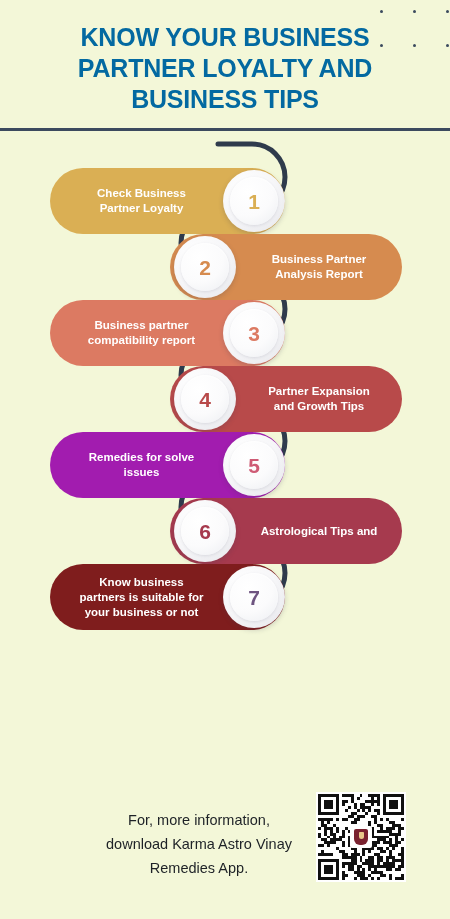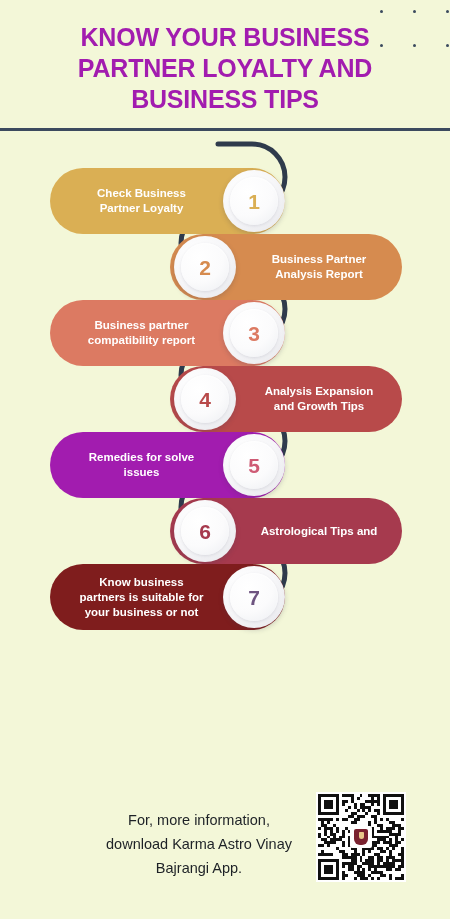--- a/index.html
+++ b/index.html
@@ -29,21 +29,21 @@
     left: 0;
     width: 450px;
     height: 140px;
   }
   .title {
     position: absolute;
     top: 22px;
     left: 30px;
     width: 390px;
     text-align: center;
-    color: #a21caf;
+    color: #0369a1;
     font-family: "Liberation Sans", sans-serif;
     font-weight: bold;
     font-size: 25px;
     line-height: 31px;
     letter-spacing: -0.2px;
     text-transform: uppercase;
   }
   .title .tline { display: block; }
 
   .dotgrid {
@@ -283,21 +283,21 @@
         </div>
         <div class="badge">
           <span class="badge-num" style="color: rgb(220, 122, 98);">3</span>
         </div>
       </div>
       <div class="step right" style="top: 226px; background: rgb(184, 74, 74);">
         <div class="badge">
           <span class="badge-num" style="color: rgb(184, 74, 74);">4</span>
         </div>
         <div class="step-label">
-          <span class="lline">Analysis Expansion</span>
+          <span class="lline">Partner Expansion</span>
           <span class="lline">and Growth Tips</span>
         </div>
       </div>
       <div class="step left" style="top: 292px; background: #a21caf;">
         <div class="step-label">
           <span class="lline">Remedies for solve</span>
           <span class="lline">issues</span>
         </div>
         <div class="badge">
           <span class="badge-num" style="color: rgb(206, 91, 117);">5</span>
@@ -320,21 +320,21 @@
         <div class="badge">
           <span class="badge-num" style="color: rgb(110, 84, 128);">7</span>
         </div>
       </div>
     </div>
 
   <div class="footer">
     <div class="footer-text">
       <span class="fline">For, more information,</span>
       <span class="fline">download Karma Astro Vinay</span>
-      <span class="fline">Bajrangi App.</span>
+      <span class="fline">Remedies App.</span>
     </div>
     <div class="qr">
       <svg width="86" height="86" viewBox="0 0 29 29" xmlns="http://www.w3.org/2000/svg" shape-rendering="crispEdges">
         <rect width="29" height="29" fill="#ffffff"></rect>
         <g id="qr-cells" fill="#101010">
             <rect x="0" y="0" width="1" height="1"></rect>
             <rect x="1" y="0" width="1" height="1"></rect>
             <rect x="2" y="0" width="1" height="1"></rect>
             <rect x="3" y="0" width="1" height="1"></rect>
             <rect x="4" y="0" width="1" height="1"></rect>

